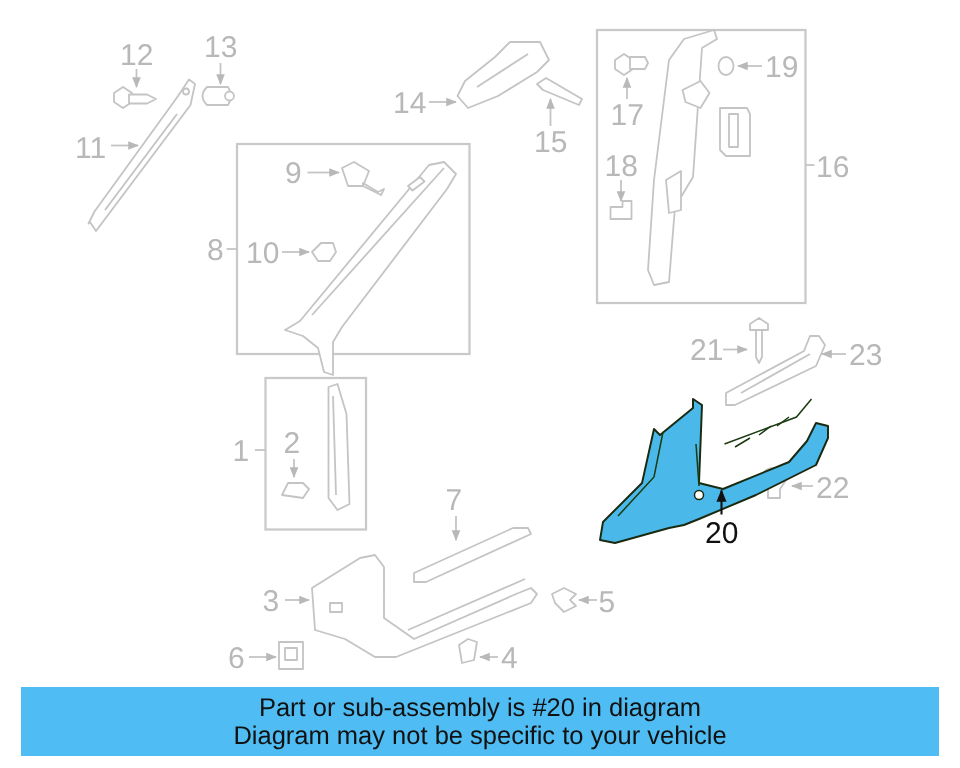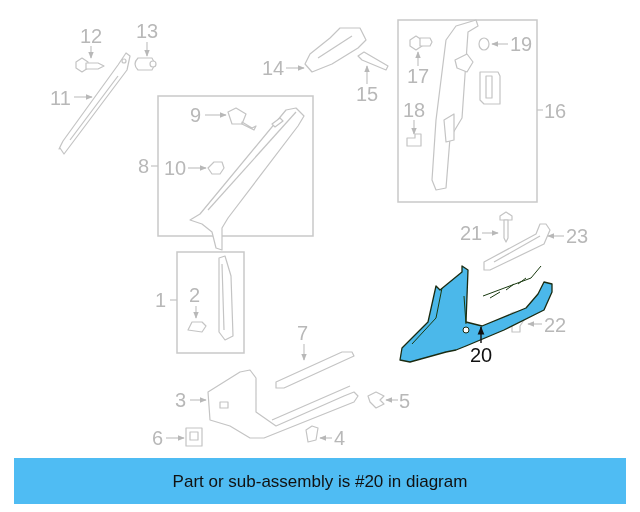--- a/index.html
+++ b/index.html
@@ -195,13 +195,14 @@
     <path class="hl-ln" d="M464,296 l2,28"></path>
     <path class="hl-ln" d="M490,298 l10,-6 M506,290 l8,-6 M518,284 l8,-6"></path>
     <circle cx="466" cy="330" r="3" fill="#fff" stroke="#1a2a10" stroke-width="1"></circle>
   </g>
   <line x1="481" y1="343" x2="481" y2="327" stroke="#111" stroke-width="1.4" marker-end="url(#ahd)"></line>
   <text class="callout-hl" x="470" y="362">20</text>
 </svg>
 
 <div id="banner">
   <span>Part or sub-assembly is #20 in diagram</span>
+  <span>Diagram may not be specific to your vehicle</span>
 </div>
 
 </body></html>

